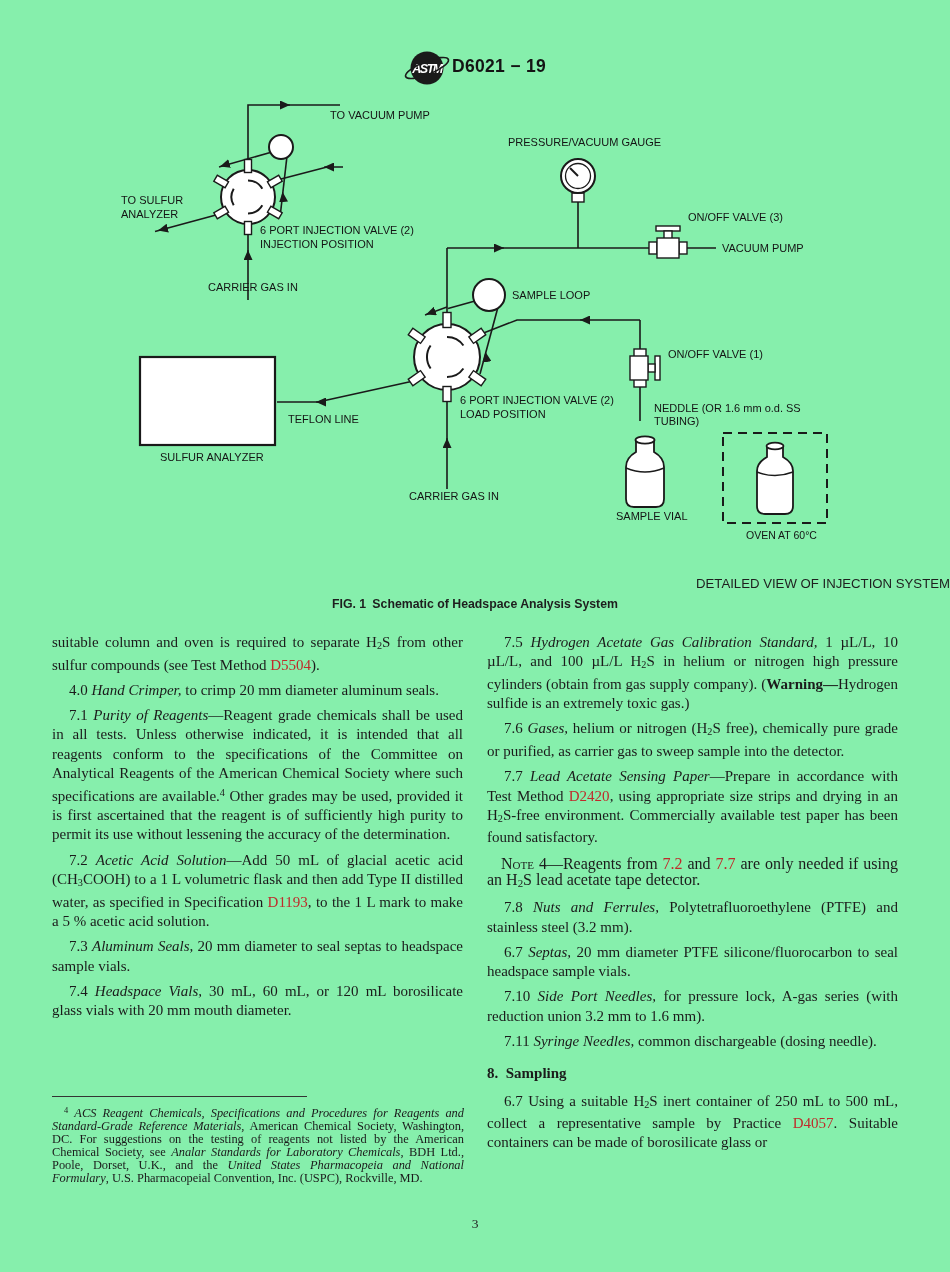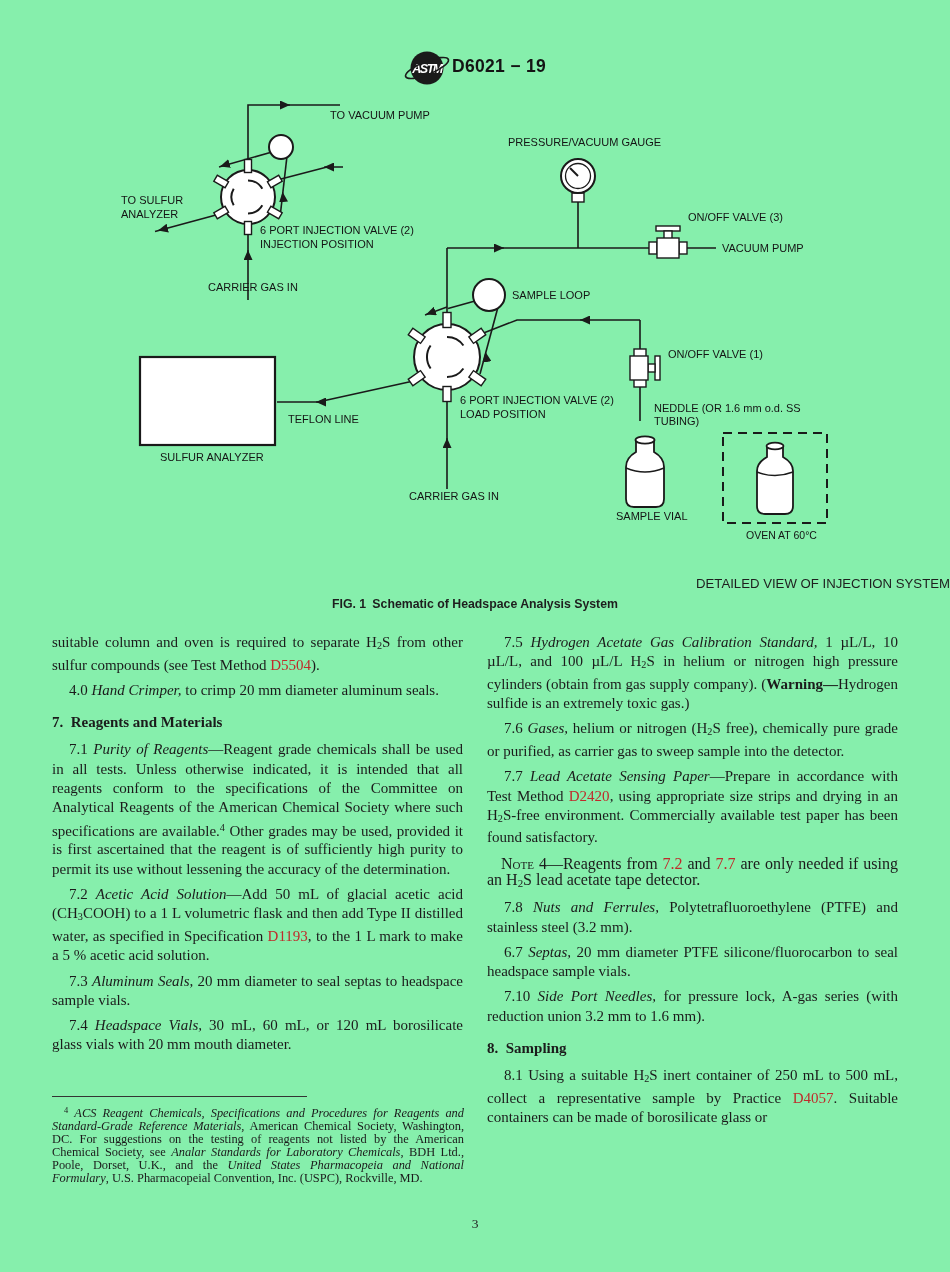--- a/index.html
+++ b/index.html
@@ -203,36 +203,36 @@
     <text x="616" y="520">SAMPLE VIAL</text>
     <text x="746" y="539" class="small">OVEN AT 60°C</text>
   </svg>
 
   <div class="cap1">DETAILED VIEW OF INJECTION SYSTEM</div>
   <div class="cap2">FIG. 1 Schematic of Headspace Analysis System</div>
 
   <div class="col col-left">
       <p class="para-cont"><span>suitable column and oven is required to separate H</span><span class="r-sub">2</span><span>S from other sulfur compounds (see Test Method </span><span class="r-a" style="color: rgb(191, 43, 43);">D5504</span><span>).</span></p>
       <p class="para-p"><span>4.0 </span><span class="r-i">Hand Crimper,</span><span> to crimp 20 mm diameter aluminum seals.</span></p>
-      <p class="para-h"><span>7. Reagents and Materials</span></p>
       <p class="para-p"><span>7.1 </span><span class="r-i">Purity of Reagents</span><span>—Reagent grade chemicals shall be used in all tests. Unless otherwise indicated, it is intended that all reagents conform to the specifications of the Committee on Analytical Reagents of the American Chemical Society where such specifications are available.</span><span class="r-sup">4</span><span> Other grades may be used, provided it is first ascertained that the reagent is of sufficiently high purity to permit its use without lessening the accuracy of the determination.</span></p>
       <p class="para-p"><span>7.2 </span><span class="r-i">Acetic Acid Solution</span><span>—Add 50 mL of glacial acetic acid (CH</span><span class="r-sub">3</span><span>COOH) to a 1 L volumetric flask and then add Type II distilled water, as specified in Specification </span><span class="r-a" style="color: rgb(191, 43, 43);">D1193</span><span>, to the 1 L mark to make a 5 % acetic acid solution.</span></p>
       <p class="para-p"><span>7.3 </span><span class="r-i">Aluminum Seals,</span><span> 20 mm diameter to seal septas to headspace sample vials.</span></p>
       <p class="para-p"><span>7.4 </span><span class="r-i">Headspace Vials,</span><span> 30 mL, 60 mL, or 120 mL borosilicate glass vials with 20 mm mouth diameter.</span></p>
     </div>
   <div class="col col-right">
       <p class="para-p"><span>7.5 </span><span class="r-i">Hydrogen Acetate Gas Calibration Standard,</span><span> 1 µL/L, 10 µL/L, and 100 µL/L H</span><span class="r-sub">2</span><span>S in helium or nitrogen high pressure cylinders (obtain from gas supply company). (</span><span class="r-b">Warning—</span><span>Hydrogen sulfide is an extremely toxic gas.)</span></p>
       <p class="para-p"><span>7.6 </span><span class="r-i">Gases,</span><span> helium or nitrogen (H</span><span class="r-sub">2</span><span>S free), chemically pure grade or purified, as carrier gas to sweep sample into the detector.</span></p>
       <p class="para-p"><span>7.7 </span><span class="r-i">Lead Acetate Sensing Paper</span><span>—Prepare in accordance with Test Method </span><span class="r-a" style="color: rgb(191, 43, 43);">D2420</span><span>, using appropriate size strips and drying in an H</span><span class="r-sub">2</span><span>S-free environment. Commercially available test paper has been found satisfactory.</span></p>
       <p class="para-note"><span class="r-sc">Note</span><span> 4—Reagents from </span><span class="r-a" style="color: rgb(191, 43, 43);">7.2</span><span> and </span><span class="r-a" style="color: rgb(191, 43, 43);">7.7</span><span> are only needed if using an H</span><span class="r-sub">2</span><span>S lead acetate tape detector.</span></p>
       <p class="para-p"><span>7.8 </span><span class="r-i">Nuts and Ferrules,</span><span> Polytetrafluoroethylene (PTFE) and stainless steel (3.2 mm).</span></p>
       <p class="para-p"><span>6.7 </span><span class="r-i">Septas,</span><span> 20 mm diameter PTFE silicone/fluorocarbon to seal headspace sample vials.</span></p>
       <p class="para-p"><span>7.10 </span><span class="r-i">Side Port Needles,</span><span> for pressure lock, A-gas series (with reduction union 3.2 mm to 1.6 mm).</span></p>
+      <p class="para-p"><span>7.11 </span><span class="r-i">Syringe Needles,</span><span> common dischargeable (dosing needle).</span></p>
       <p class="para-h"><span>8. Sampling</span></p>
-      <p class="para-p"><span>8.1 Using a suitable H</span><span class="r-sub">2</span><span>S inert container of 250 mL to 500 mL, collect a representative sample by Practice </span><span class="r-a" style="color: rgb(191, 43, 43);">D4057</span><span>. Suitable containers can be made of borosilicate glass or</span></p>
+      <p class="para-p"><span>6.7 Using a suitable H</span><span class="r-sub">2</span><span>S inert container of 250 mL to 500 mL, collect a representative sample by Practice </span><span class="r-a" style="color: rgb(191, 43, 43);">D4057</span><span>. Suitable containers can be made of borosilicate glass or</span></p>
     </div>
 
   <div class="footnote">
     <div class="footnote-rule"></div>
     <div class="footnote-text"><span class="r-sup">4</span><span>&nbsp;</span><span class="r-i">ACS Reagent Chemicals, Specifications and Procedures for Reagents and Standard-Grade Reference Materials</span><span>, American Chemical Society, Washington, DC. For suggestions on the testing of reagents not listed by the American Chemical Society, see </span><span class="r-i">Analar Standards for Laboratory Chemicals</span><span>, BDH Ltd., Poole, Dorset, U.K., and the </span><span class="r-i">United States Pharmacopeia and National Formulary</span><span>, U.S. Pharmacopeial Convention, Inc. (USPC), Rockville, MD.</span></div>
   </div>
 
   <div class="page-number">3</div>
 </div>
 

